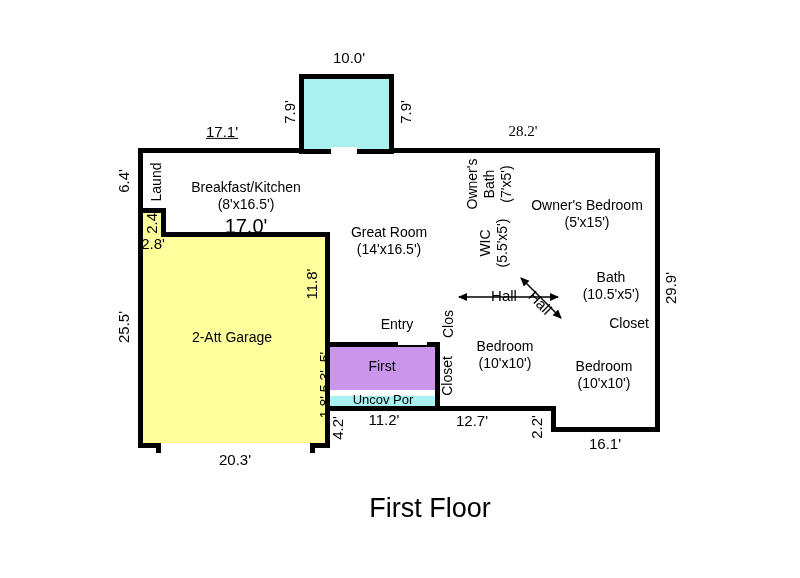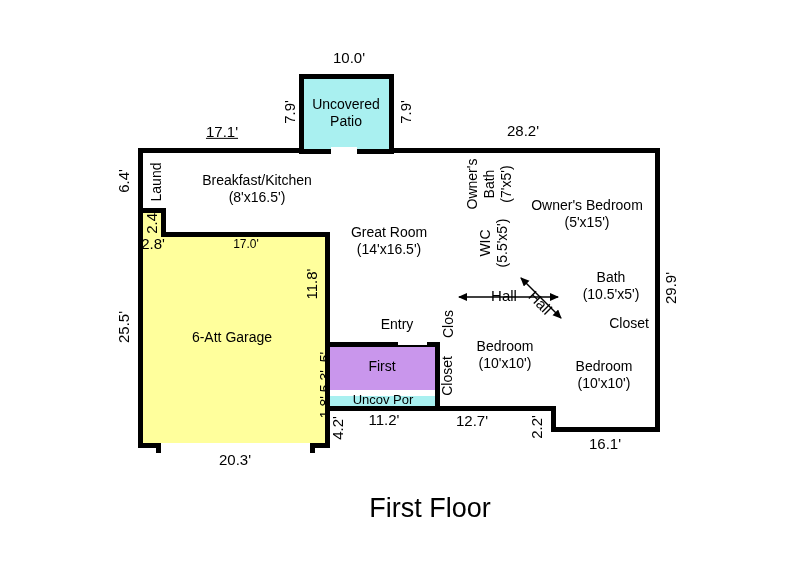--- a/index.html
+++ b/index.html
@@ -60,34 +60,32 @@
       </marker>
     </defs>
     <line x1="9" y1="32" x2="108" y2="32" stroke="#000" stroke-width="1.4" marker-start="url(#ah)" marker-end="url(#ah)"></line>
     <line x1="71" y1="13" x2="111" y2="53" stroke="#000" stroke-width="1.4" marker-start="url(#ah)" marker-end="url(#ah)"></line>
   </svg>
 
   <div class="abs" style="left:0;top:0;width:800px;height:578px;">
       <div class="lbl" style="left: 349px; top: 58px; font-size: 15px; transform: translate(-50%, -50%) rotate(0deg);">10.0'</div>
       <div class="lbl" style="left: 290px; top: 112px; font-size: 15px; transform: translate(-50%, -50%) rotate(-90deg);">7.9'</div>
       <div class="lbl" style="left: 406px; top: 112px; font-size: 15px; transform: translate(-50%, -50%) rotate(-90deg);">7.9'</div>
-      <div class="lbl" style="left: 346px; top: 113px; font-size: 14px; transform: translate(-50%, -50%) rotate(0deg);">Uncovered
-Patio</div>
       <div class="lbl" style="left: 222px; top: 132px; font-size: 15px; transform: translate(-50%, -50%) rotate(0deg); text-decoration: underline;">17.1'</div>
-      <div class="lbl" style="left: 523px; top: 131px; font-size: 15px; transform: translate(-50%, -50%) rotate(0deg);">28.2'</div>
+      <div class="lbl" style="left: 523px; top: 131px; font-size: 15px; transform: translate(-50%, -50%) rotate(0deg); font-family: Liberation Serif, serif;">28.2'</div>
       <div class="lbl" style="left: 124px; top: 181px; font-size: 15px; transform: translate(-50%, -50%) rotate(-90deg);">6.4'</div>
       <div class="lbl" style="left: 157px; top: 182px; font-size: 14px; transform: translate(-50%, -50%) rotate(-90deg);">Laund</div>
-      <div class="lbl" style="left: 246px; top: 189px; font-size: 14px; transform: translate(-50%, -50%) rotate(0deg); margin-left: 11px;">Breakfast/Kitchen
+      <div class="lbl" style="left: 246px; top: 196px; font-size: 14px; transform: translate(-50%, -50%) rotate(0deg);">Breakfast/Kitchen
 (8'x16.5')</div>
       <div class="lbl" style="left: 152px; top: 222px; font-size: 15px; transform: translate(-50%, -50%) rotate(-90deg);">2.4'</div>
       <div class="lbl" style="left: 153px; top: 244px; font-size: 15px; transform: translate(-50%, -50%) rotate(0deg);">2.8'</div>
-      <div class="lbl" style="left: 246px; top: 244px; font-size: 12px; transform: translate(-50%, -50%) rotate(0deg);">17.0'</div>
+      <div class="lbl" style="left: 246px; top: 226px; font-size: 20px; transform: translate(-50%, -50%) rotate(0deg);">17.0'</div>
       <div class="lbl" style="left: 312px; top: 284px; font-size: 15px; transform: translate(-50%, -50%) rotate(-90deg);">11.8'</div>
       <div class="lbl" style="left: 124px; top: 327px; font-size: 15px; transform: translate(-50%, -50%) rotate(-90deg);">25.5'</div>
-      <div class="lbl" style="left: 232px; top: 338px; font-size: 14px; transform: translate(-50%, -50%) rotate(0deg);">6-Att Garage</div>
+      <div class="lbl" style="left: 232px; top: 338px; font-size: 14px; transform: translate(-50%, -50%) rotate(0deg);">2-Att Garage</div>
       <div class="lbl" style="left: 235px; top: 460px; font-size: 15px; transform: translate(-50%, -50%) rotate(0deg);">20.3'</div>
       <div class="lbl" style="left: 389px; top: 241px; font-size: 14px; transform: translate(-50%, -50%) rotate(0deg);">Great Room
 (14'x16.5')</div>
       <div class="lbl" style="left: 397px; top: 325px; font-size: 14px; transform: translate(-50%, -50%) rotate(0deg);">Entry</div>
       <div class="lbl" style="left: 382px; top: 367px; font-size: 14px; transform: translate(-50%, -50%) rotate(0deg);">First</div>
       <div class="lbl" style="left: 383px; top: 400px; font-size: 13px; transform: translate(-50%, -50%) rotate(0deg);">Uncov Por</div>
       <div class="lbl" style="left: 326px; top: 385px; font-size: 14px; transform: translate(-50%, -50%) rotate(-90deg);">1.8' 5.3' .5'</div>
       <div class="lbl" style="left: 338px; top: 428px; font-size: 15px; transform: translate(-50%, -50%) rotate(-90deg);">4.2'</div>
       <div class="lbl" style="left: 384px; top: 420px; font-size: 15px; transform: translate(-50%, -50%) rotate(0deg);">11.2'</div>
       <div class="lbl" style="left: 449px; top: 324px; font-size: 14px; transform: translate(-50%, -50%) rotate(-90deg);">Clos</div>

